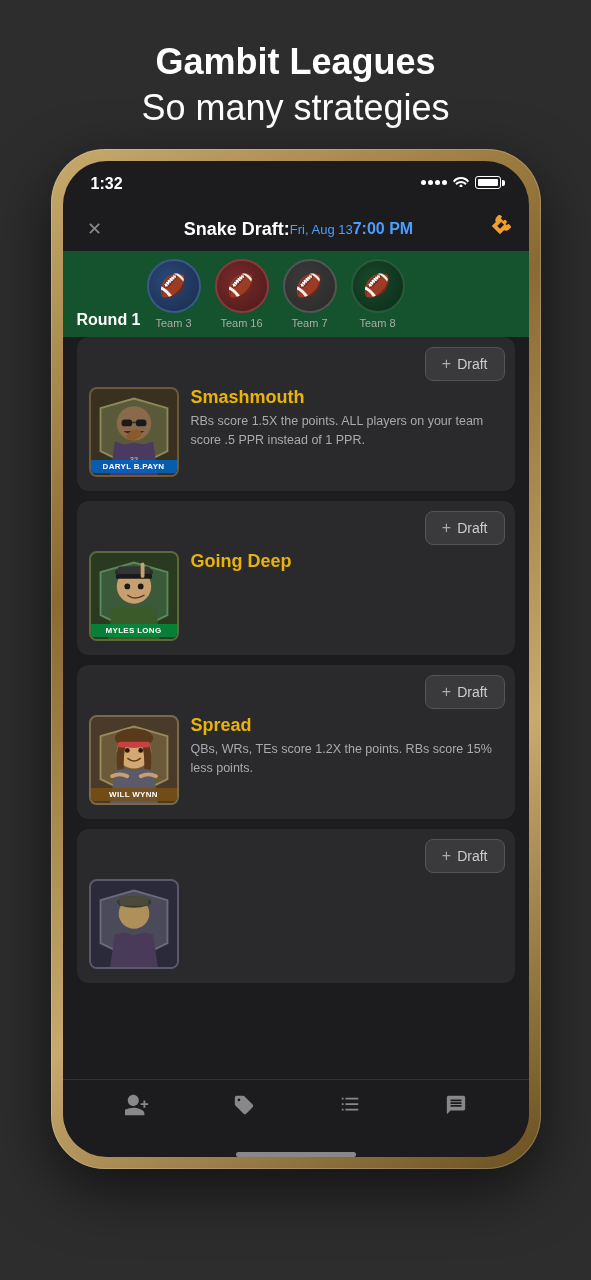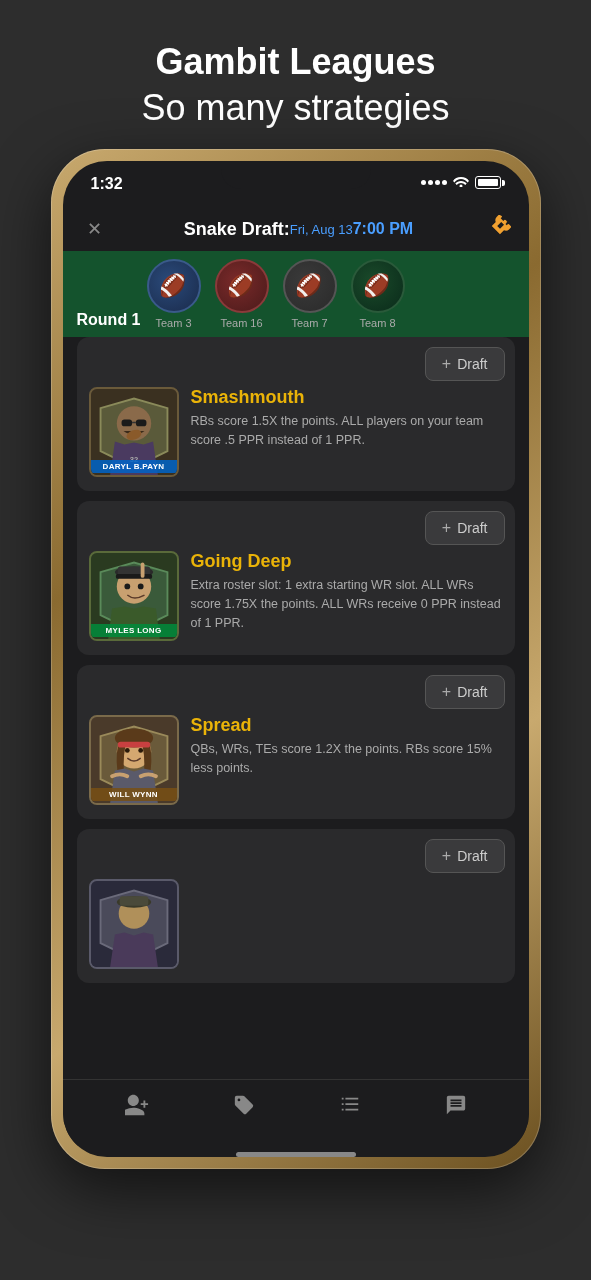--- a/index.html
+++ b/index.html
@@ -555,21 +555,20 @@
                 <path d="M38 44 Q45 50 56 44" stroke="#5a3a2a" stroke-width="1.5" fill="none"></path>
 
                 <rect x="52" y="10" width="4" height="16" rx="2" fill="#c8a070"></rect>
 
                 <path d="M22 58 L35 56 L45 58 L55 56 L68 58 L72 90 L18 90 Z" fill="#3a5a2a"></path>
               </svg>
               <div class="char-label green">MYLES LONG</div>
             </div>
             <div class="card-text">
               <div class="strategy-name">Going Deep</div>
-              <div class="strategy-desc">Extra roster slot: 1 extra starting WR slot. ALL WRs score 1.75X the points. ALL WRs receive 0 PPR instead of 1 PPR.</div>
             </div>
           </div>
         </div>
 
         <div class="strategy-card">
           <div class="draft-btn-row">
             <button class="draft-btn">
               <span class="draft-btn-plus">+</span>
               <span>Draft</span>
             </button>

